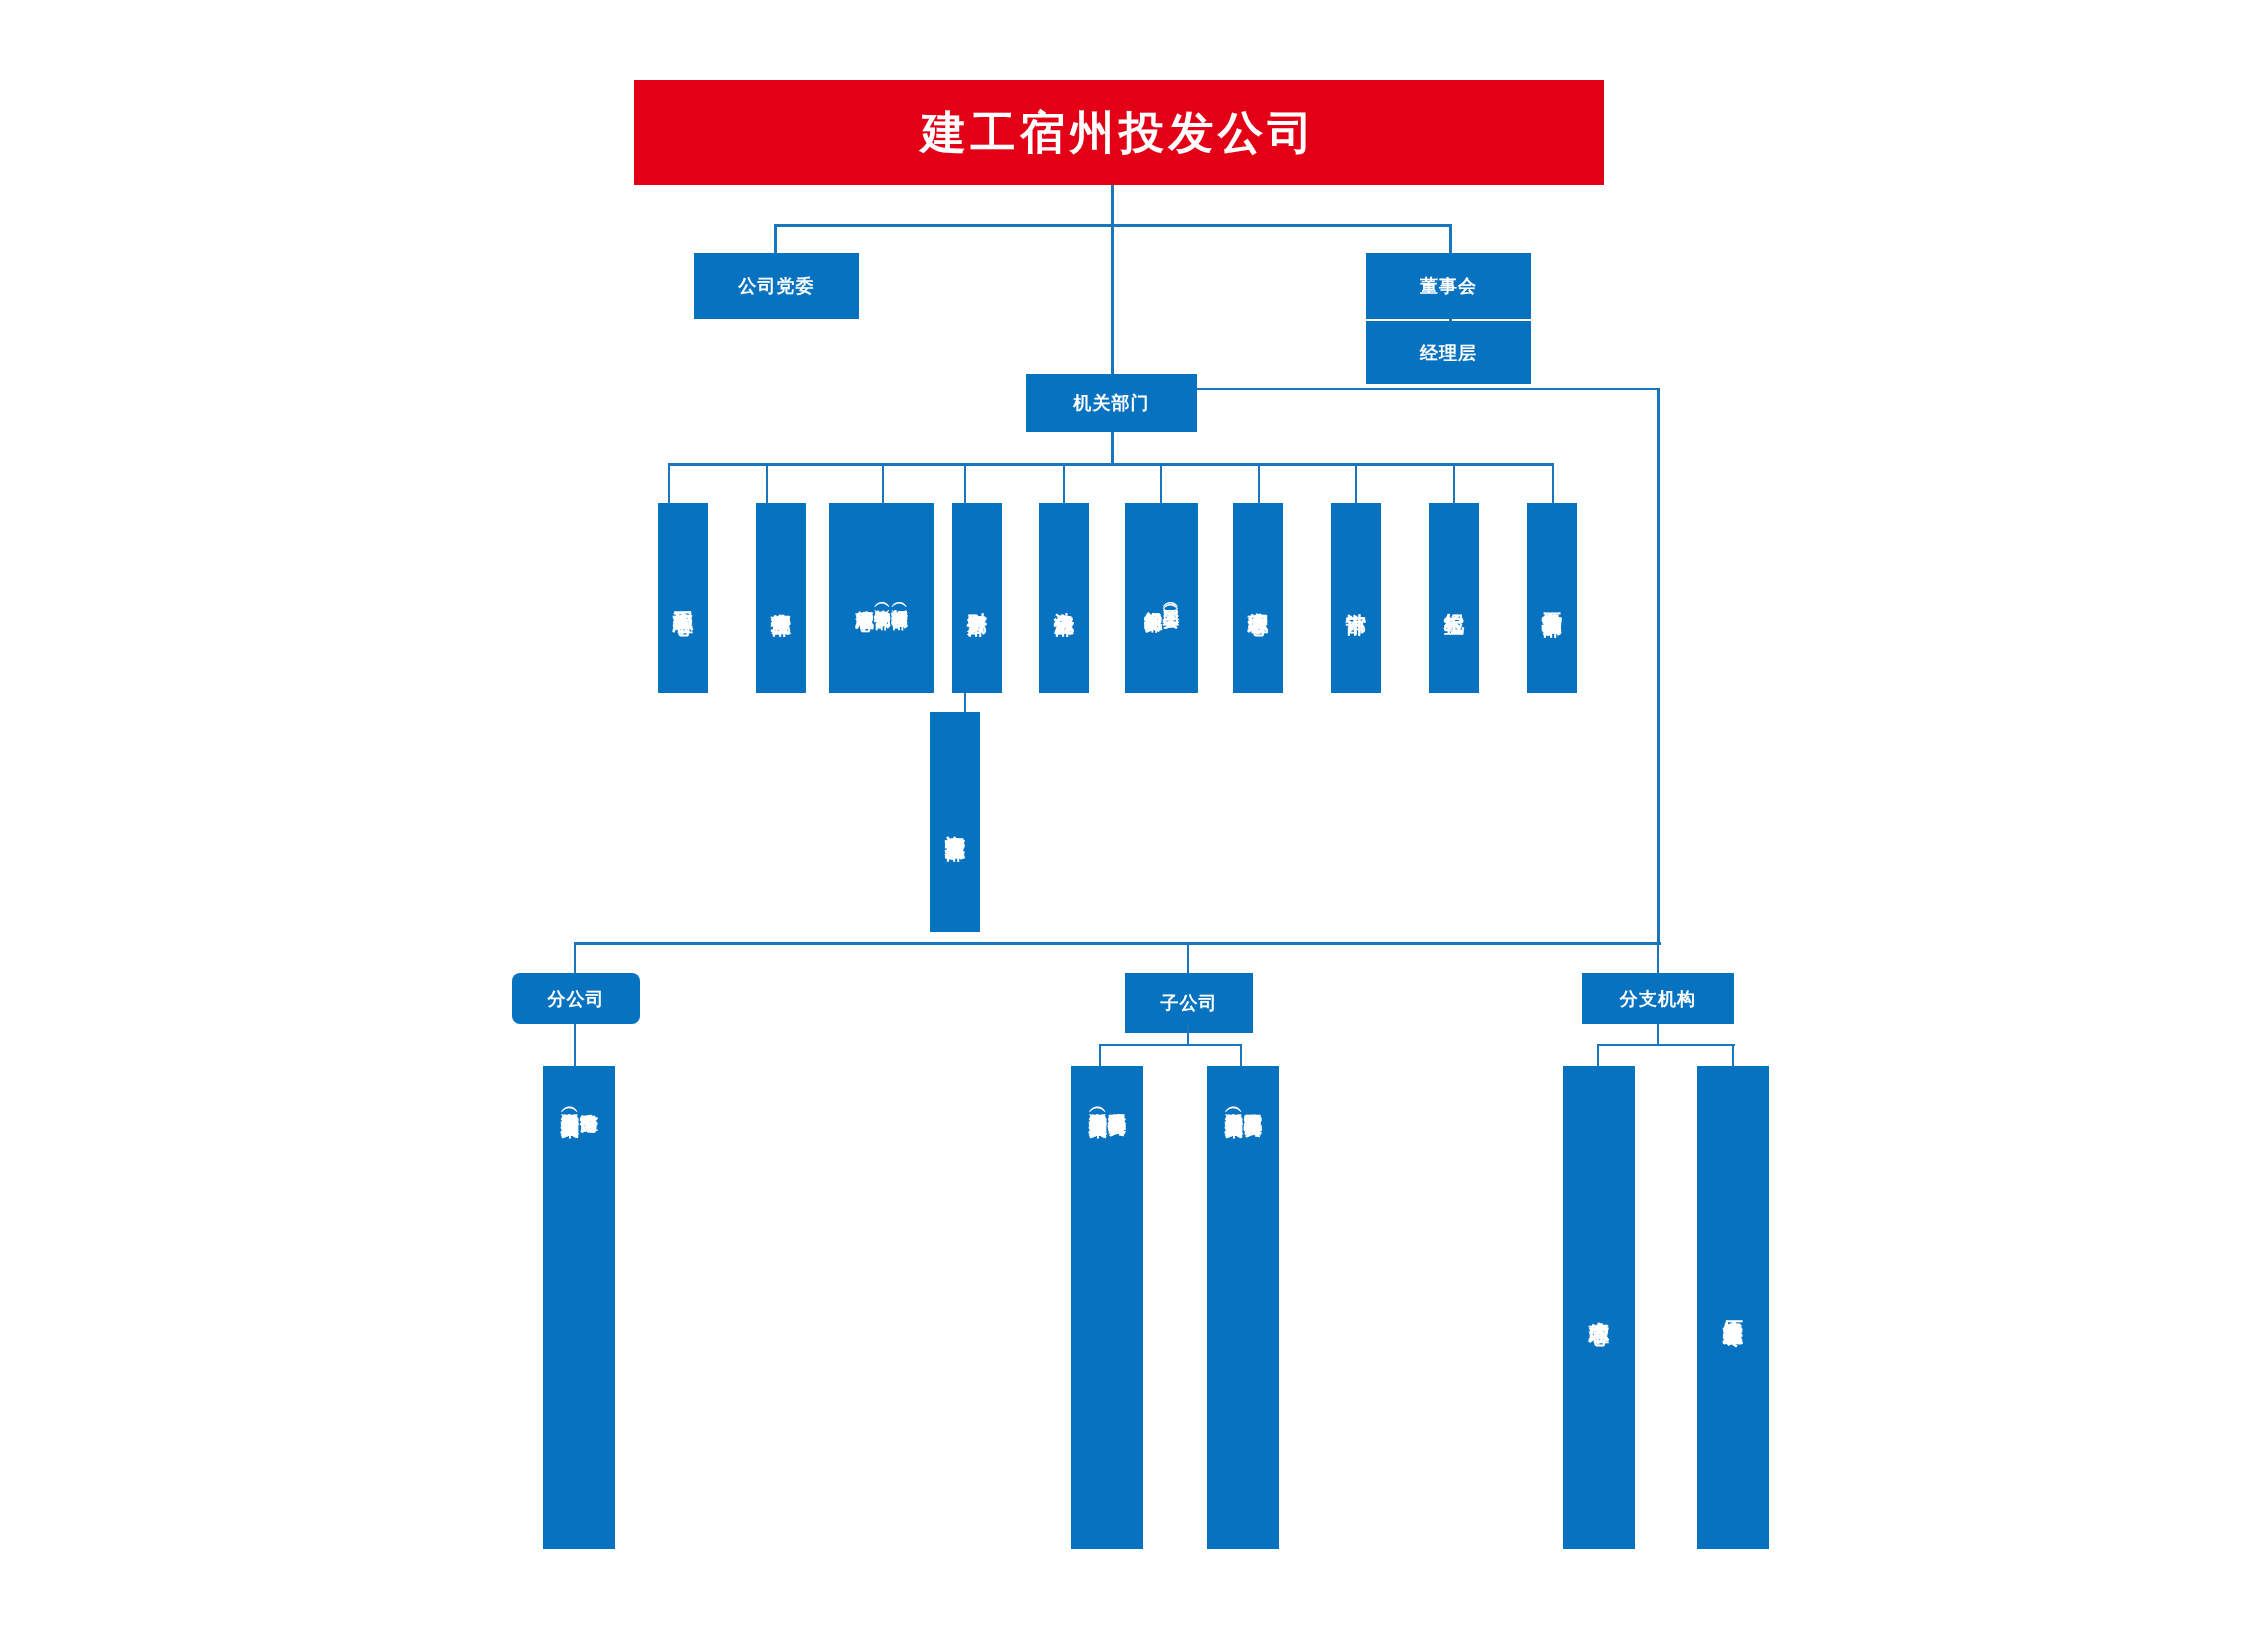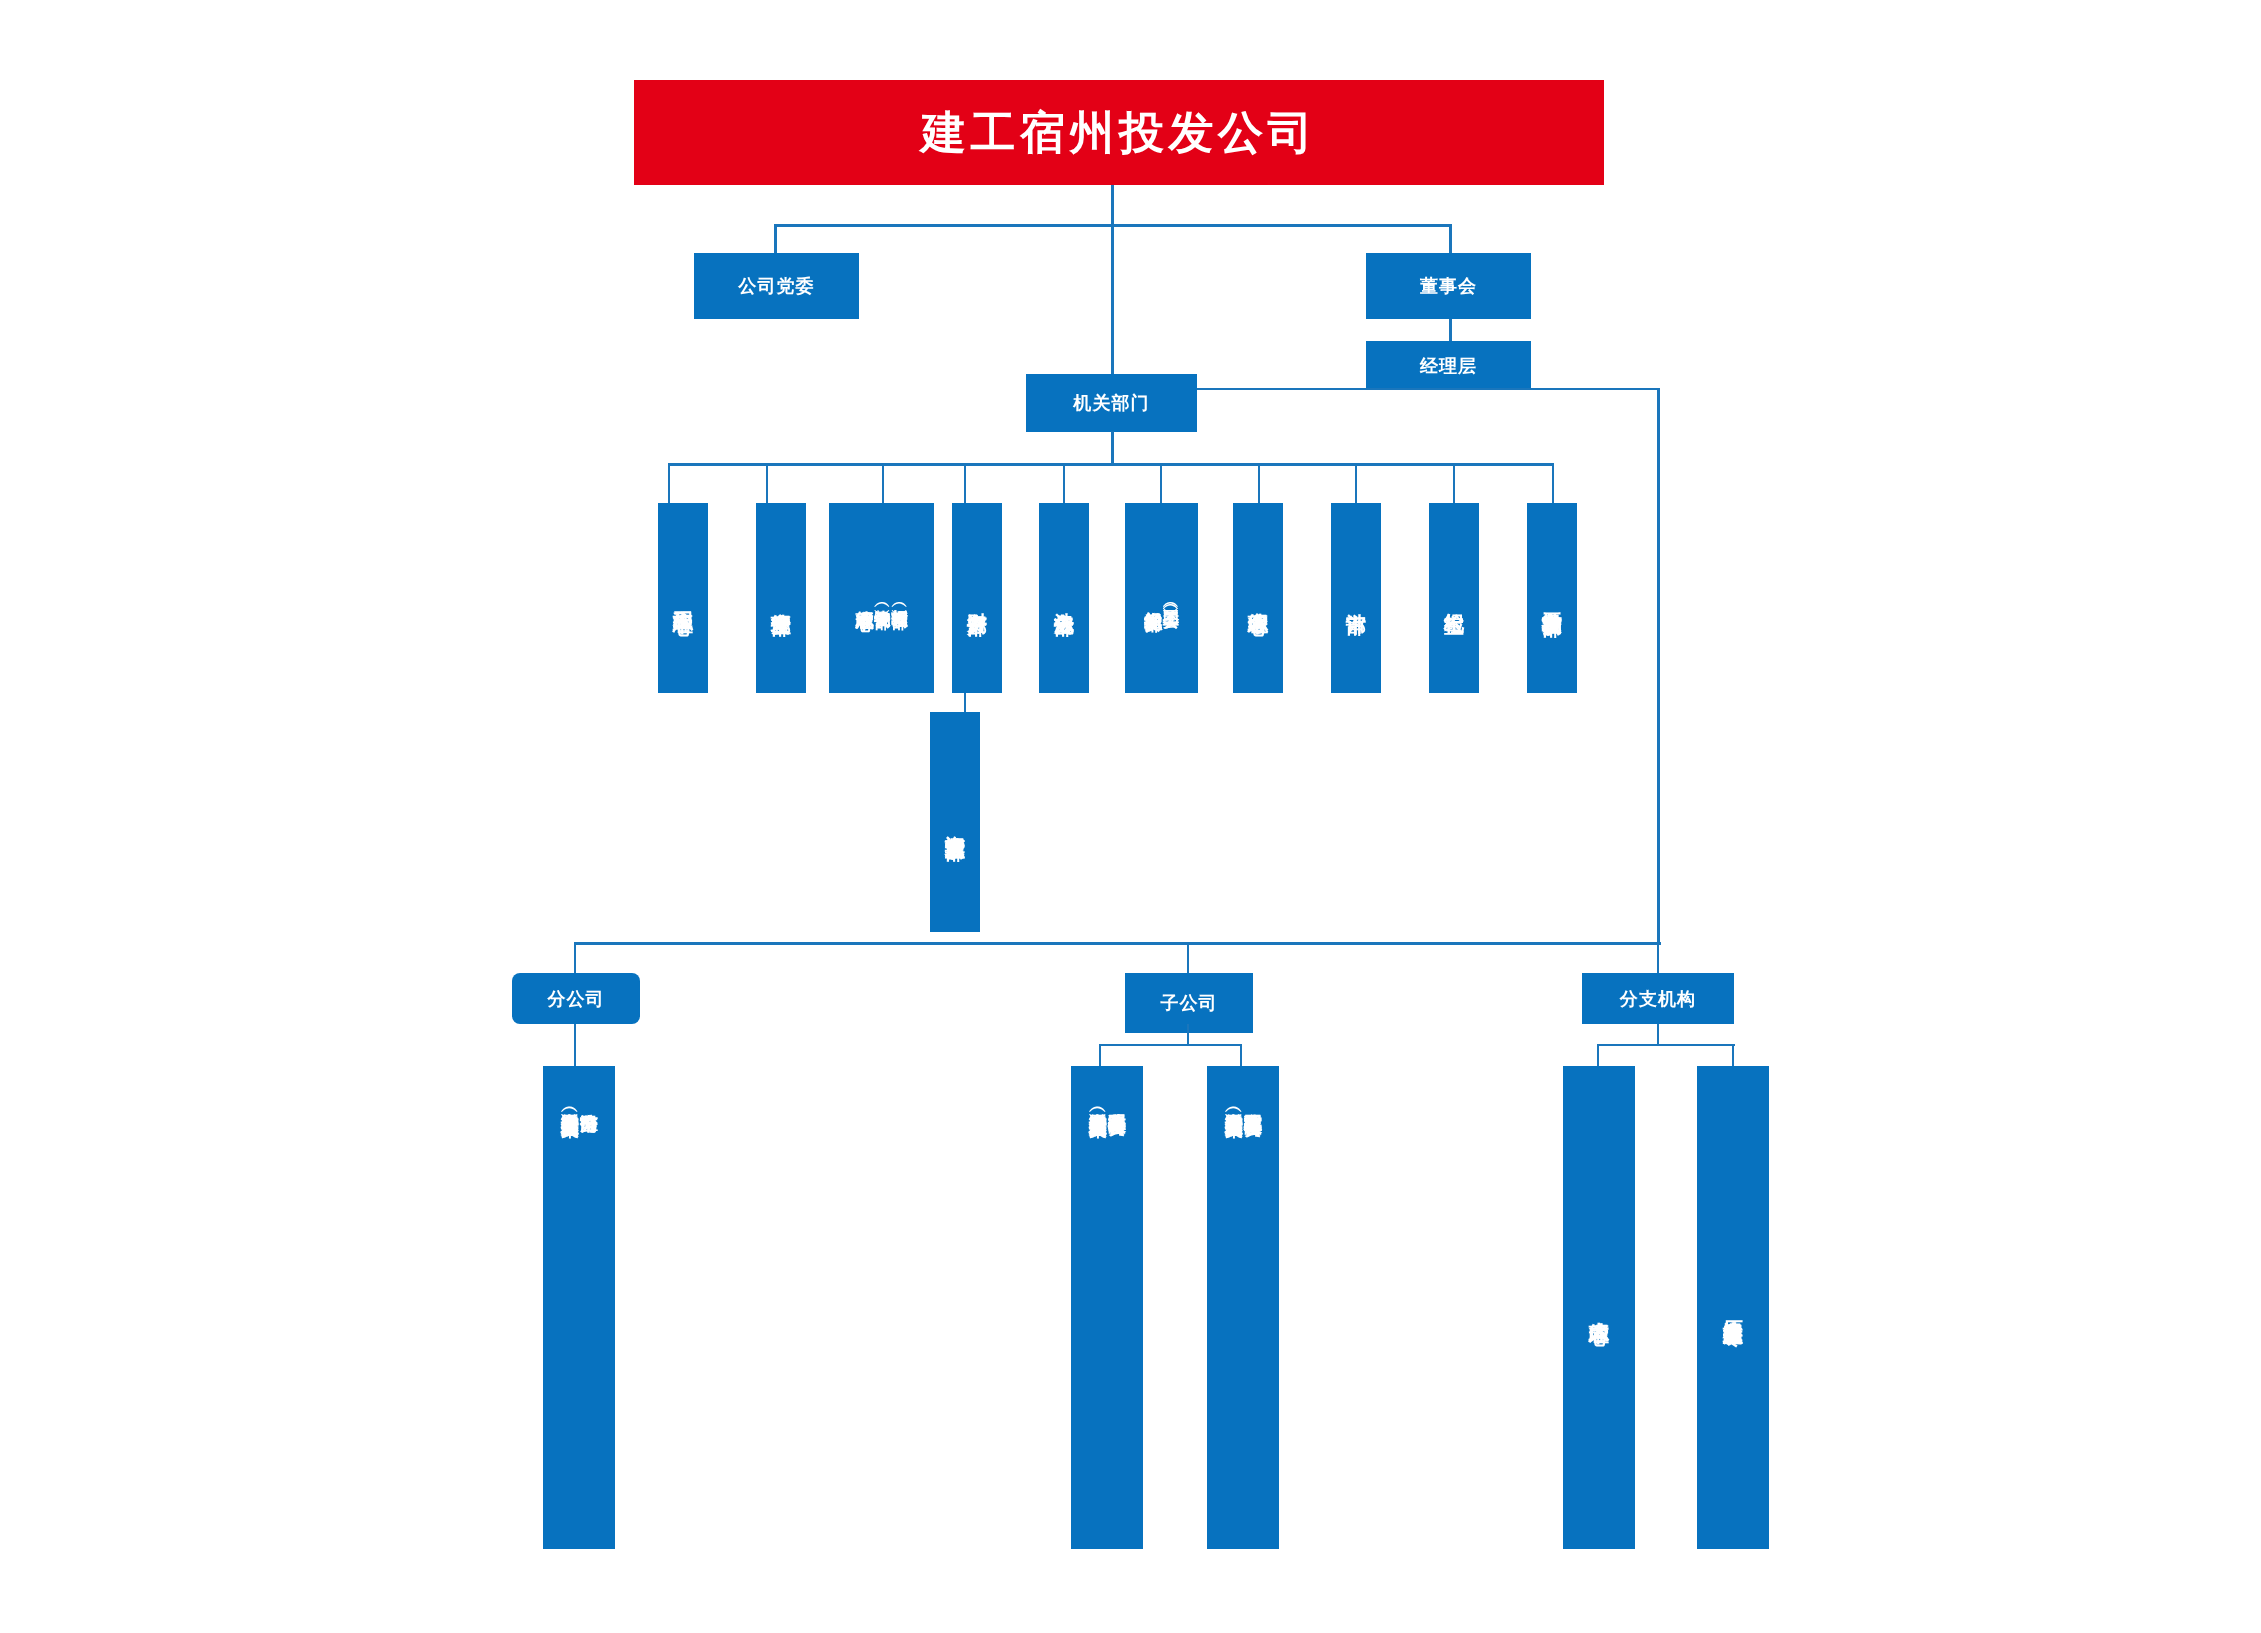--- a/index.html
+++ b/index.html
@@ -80,21 +80,21 @@
   <div class="node node-h" style="left: 694px; top: 253px; width: 165px; height: 66px; background: rgb(7, 114, 191);">
     <span>公司党委</span>
   </div>
 
   <div class="node node-h" style="left: 1366px; top: 253px; width: 165px; height: 66px; background: rgb(7, 114, 191); font-family: Liberation Serif, serif;">
     <span>董事会</span>
   </div>
 
   <div class="line line-v" style="left: 1449px; top: 319px; width: 2.8px; height: 22px; background: rgb(26, 118, 188);"></div>
 
-  <div class="node node-h" style="left: 1366px; top: 341px; width: 165px; height: 49px; background: rgb(7, 114, 191);">
+  <div class="node node-h" style="left: 1366px; top: 321px; width: 165px; height: 63px; background: rgb(7, 114, 191);">
     <span>经理层</span>
   </div>
 
   <div class="node node-h" style="left: 1026px; top: 374px; width: 171px; height: 58px; background: rgb(7, 114, 191); align-items: center;">
     <span>机关部门</span>
   </div>
 
   <div class="line line-h" style="left: 1197px; top: 388px; width: 463px; height: 2.2px; background: rgb(26, 118, 188);"></div>
   <div class="line line-v" style="left: 1657px; top: 388px; width: 2.8px; height: 556px; background: rgb(26, 118, 188);"></div>
 

